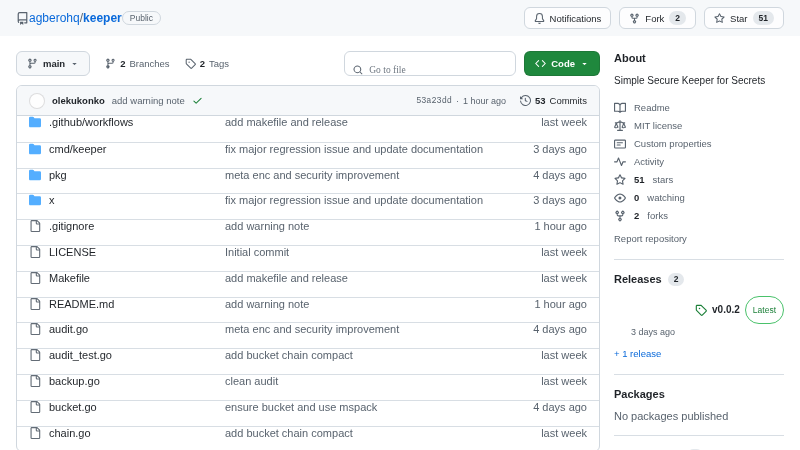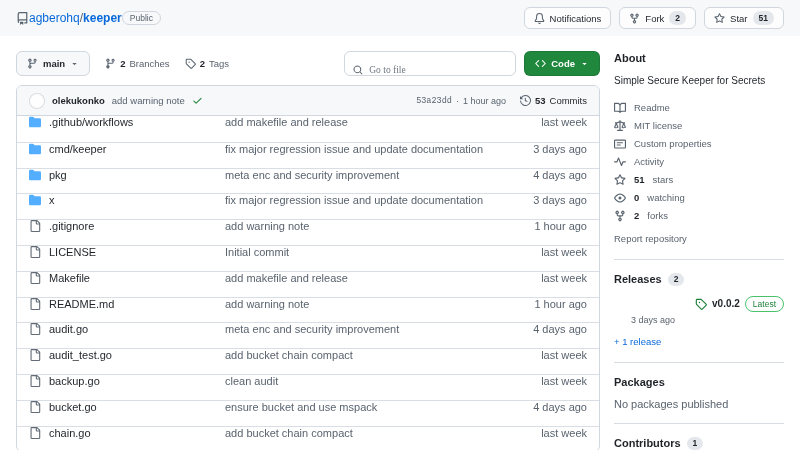--- a/index.html
+++ b/index.html
@@ -105,21 +105,21 @@
   .sb-desc { font-size: 10px; line-height: 1.35; margin-bottom: 11px; }
   .sb-meta { list-style: none; }
   .sb-meta li { display: flex; align-items: center; gap: 8px; height: 18px; font-size: 9.5px; color: #59636e; }
   .sb-meta li b { color: #1f2328; font-weight: 700; }
   .sb-report { display: inline-block; margin-top: 8px; font-size: 9.5px; color: #59636e; }
   .sb-divider { border: none; border-top: 1px solid #d8dee4; margin: 13px 0; }
   .release-row { display: flex; align-items: center; gap: 5px; justify-content: flex-end; }
   .release-version { font-weight: 700; font-size: 10px; }
   .latest-pill {
     border: 1px solid #4ac26b; color: #1a7f37; border-radius: 999px;
-    padding: 2px 7px; font-size: 8.5px; line-height: 1.2;
+    padding: 8px 7px; font-size: 8.5px; line-height: 1.2;
   }
   .release-date { margin: 3px 0 0 17px; font-size: 9px; color: #59636e; }
   .more-link { display: inline-block; margin-top: 11px; font-size: 9.5px; color: #0969da; }
   .empty-text { font-size: 11px; color: #59636e; }
   .green { fill: #1a7f37; }
 </style>
 </head>
 <body>
 
 <header class="gh-header">

